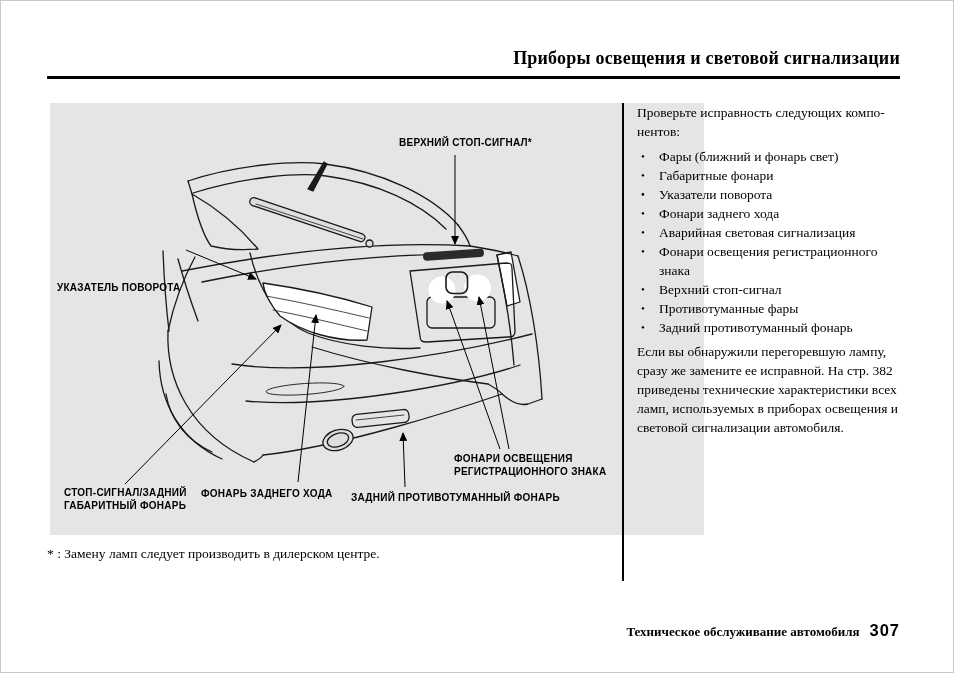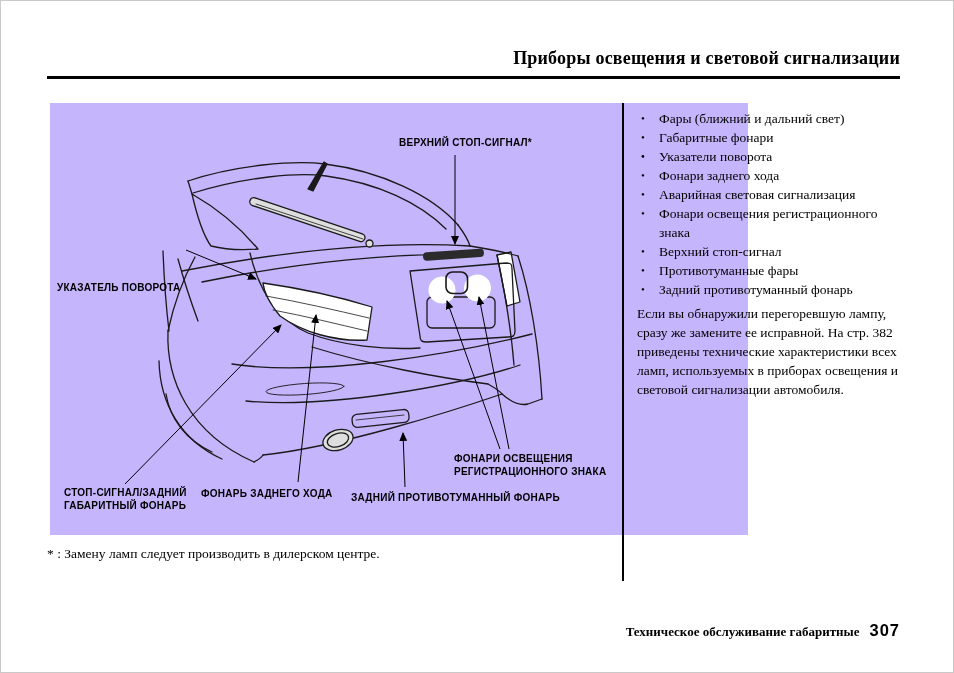--- a/index.html
+++ b/index.html
@@ -7,21 +7,21 @@
     width:954px;height:673px;position:relative;background:#ffffff;overflow:hidden;
     font-family:"Liberation Serif",serif;color:#000;
     box-shadow:inset 0 0 0 1px #c9c9c9;
   }
   .page-title{
     position:absolute;top:48px;right:54px;
     font:bold 18px "Liberation Serif",serif;letter-spacing:.2px;white-space:nowrap;
   }
   .title-rule{position:absolute;left:47px;right:54px;top:76px;height:3px;background:#000;}
   .diagram{
-    position:absolute;left:50px;top:103px;width:654px;height:432px;background:#c4b5fd;padding-left:44px;
+    position:absolute;left:50px;top:103px;width:654px;height:432px;background:#e5e5e5;
   }
   .diagram svg{position:absolute;left:0;top:0;}
   .lbl{
     position:absolute;font:bold 10px "Liberation Sans",sans-serif;
     letter-spacing:.25px;line-height:13px;white-space:nowrap;color:#000;
   }
   .divider{position:absolute;left:622px;top:103px;width:2px;height:478px;background:#000;}
   .col{
     position:absolute;left:637px;top:103px;width:272px;
     font:13.5px/19px "Liberation Serif",serif;
@@ -131,22 +131,26 @@
   <div class="lbl" style="left:301px;top:388px;">ЗАДНИЙ ПРОТИВОТУМАННЫЙ ФОНАРЬ</div>
   <div class="lbl" style="left:404px;top:349px;">
     <div>ФОНАРИ ОСВЕЩЕНИЯ</div>
     <div>РЕГИСТРАЦИОННОГО ЗНАКА</div>
   </div>
 </div>
 
 <div class="divider"></div>
 
 <div class="col">
+  <div>
+    <div class="line">Проверьте исправность следующих компо-</div>
+    <div class="line">нентов:</div>
+  </div>
   <div class="list">
-    <div class="item"><span class="b">•</span><span>Фары (ближний и дальний свет)</span></div>
+    <div class="item"><span class="b">•</span><span>Фары (ближний и фонарь свет)</span></div>
     <div class="item"><span class="b">•</span><span>Габаритные фонари</span></div>
     <div class="item"><span class="b">•</span></div>
     <div class="item"><span class="b">•</span><span>Указатели поворота</span></div>
     <div class="item"><span class="b">•</span><span>Фонари заднего хода</span></div>
     <div class="item"><span class="b">•</span><span>Аварийная световая сигнализация</span></div>
     <div class="item"><span class="b">•</span><span>Фонари освещения регистрационного знака</span></div>
     <div class="item"><span class="b">•</span><span>Верхний стоп-сигнал</span></div>
     <div class="item"><span class="b">•</span><span>Противотуманные фары</span></div>
     <div class="item"><span class="b">•</span><span>Задний противотуманный фонарь</span></div>
   </div>
@@ -155,15 +159,15 @@
     <div class="line">сразу же замените ее исправной. На стр. 382</div>
     <div class="line">приведены технические характеристики всех</div>
     <div class="line">ламп, используемых в приборах освещения и</div>
     <div class="line">световой сигнализации автомобиля.</div>
   </div>
 </div>
 
 <div class="footnote">* :  Замену ламп следует производить в дилерском центре.</div>
 
 <div class="footer">
-  <span class="sec">Техническое обслуживание габаритные</span>
+  <span class="sec">Техническое обслуживание автомобиля</span>
   <span class="num">307</span>
 </div>
 
 </body></html>

